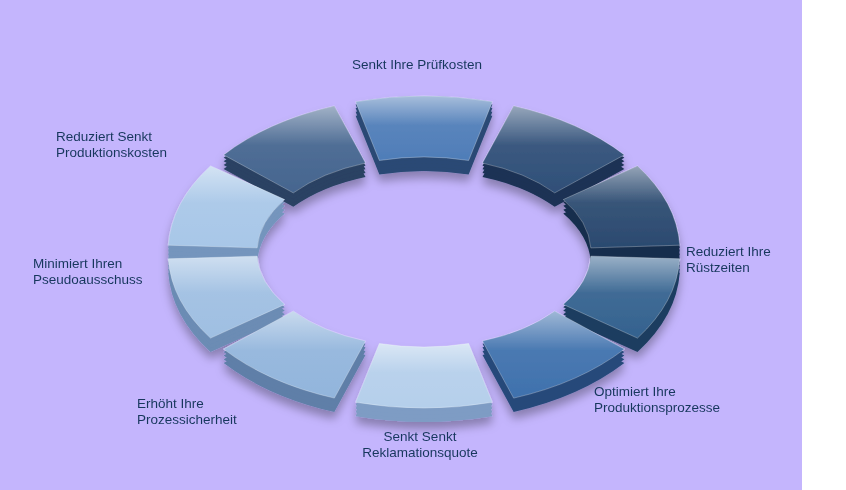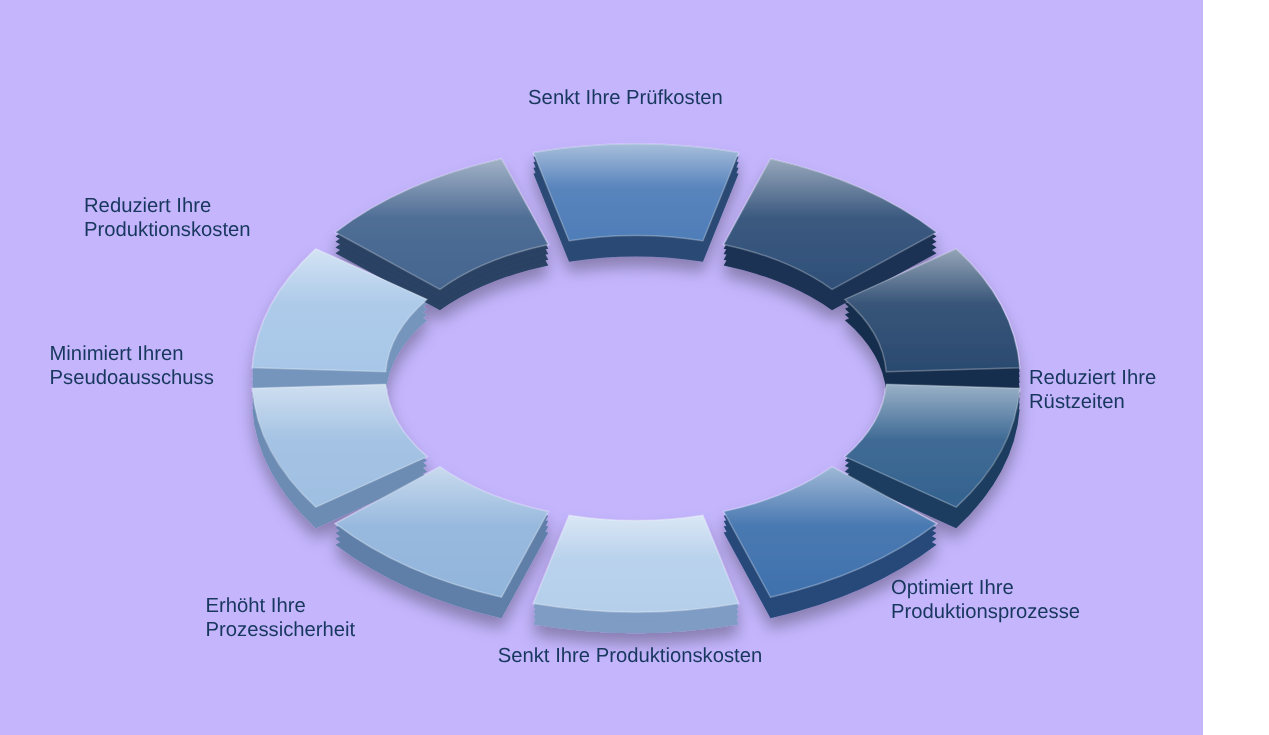--- a/index.html
+++ b/index.html
@@ -30,21 +30,21 @@
   .lbl.center { text-align: center; }
   .lbl.left   { text-align: left; }
 
   .lbl0 { left: 322px; top: 57px;  width: 190px; }
   .lbl1 { left: 538px; top: 65px;  width: 125px; }
   .lbl2 { left: 654px; top: 137px; width: 110px; }
   .lbl3 { left: 686px; top: 244px; width: 110px; }
   .lbl4 { left: 594px; top: 384px; width: 160px; }
   .lbl5 { left: 330px; top: 429px; width: 180px; }
   .lbl6 { left: 137px; top: 375px; width: 125px; }
-  .lbl7 { left: 33px;  top: 228px; width: 125px; }
+  .lbl7 { left: 33px;  top: 256px; width: 125px; }
   .lbl8 { left: 56px;  top: 129px; width: 135px; }
   .lbl9 { left: 172px; top: 46px;  width: 140px; }
 </style>
 </head>
 <body style="background: rgb(255, 255, 255);">
 
 <div class="stage">
 
   <svg id="ring-svg" width="846" height="490" viewBox="0 0 846 490">
     <defs>
@@ -117,18 +117,18 @@
         <path d="M 168.24 245.20 A 256 156 0 0 1 210.53 165.90 L 284.74 199.57 A 167 95 0 0 0 257.16 247.86 Z" fill="#a8c7e8" stroke="rgba(255,255,255,0.28)" stroke-width="1"></path>
         <path d="M 168.24 245.20 A 256 156 0 0 1 210.53 165.90 L 284.74 199.57 A 167 95 0 0 0 257.16 247.86 Z" fill="url(#sheen)"></path>
         <path d="M 223.65 154.89 A 256 156 0 0 1 334.35 105.88 L 365.52 163.02 A 167 95 0 0 0 293.30 192.86 Z" fill="#45658f" stroke="rgba(255,255,255,0.28)" stroke-width="1"></path>
         <path d="M 223.65 154.89 A 256 156 0 0 1 334.35 105.88 L 365.52 163.02 A 167 95 0 0 0 293.30 192.86 Z" fill="url(#sheen)"></path>
       </g>
   </svg>
 
   <div class="lbl lbl0 center" style="color: rgb(23, 55, 93);">Senkt Ihre Prüfkosten</div>
   <div class="lbl lbl3 left" style="color: rgb(23, 55, 93);">Reduziert Ihre Rüstzeiten</div>
   <div class="lbl lbl4 left" style="color: rgb(23, 55, 93);">Optimiert Ihre Produktionsprozesse</div>
-  <div class="lbl lbl5 center" style="color: rgb(23, 55, 93);">Senkt Ihre Produktionskosten</div>
+  <div class="lbl lbl5 center" style="color: rgb(23, 55, 93);">Senkt Senkt Reklamationsquote</div>
   <div class="lbl lbl6 left" style="color: rgb(23, 55, 93); margin-top: 21px;">Erhöht Ihre Prozessicherheit</div>
   <div class="lbl lbl7 left" style="color: rgb(23, 55, 93);">Minimiert Ihren Pseudoausschuss</div>
-  <div class="lbl lbl8 left" style="color: rgb(23, 55, 93);">Reduziert Ihre Produktionskosten</div>
+  <div class="lbl lbl8 left" style="color: rgb(23, 55, 93);">Reduziert Senkt Produktionskosten</div>
 
 </div>
 
 </body></html>

